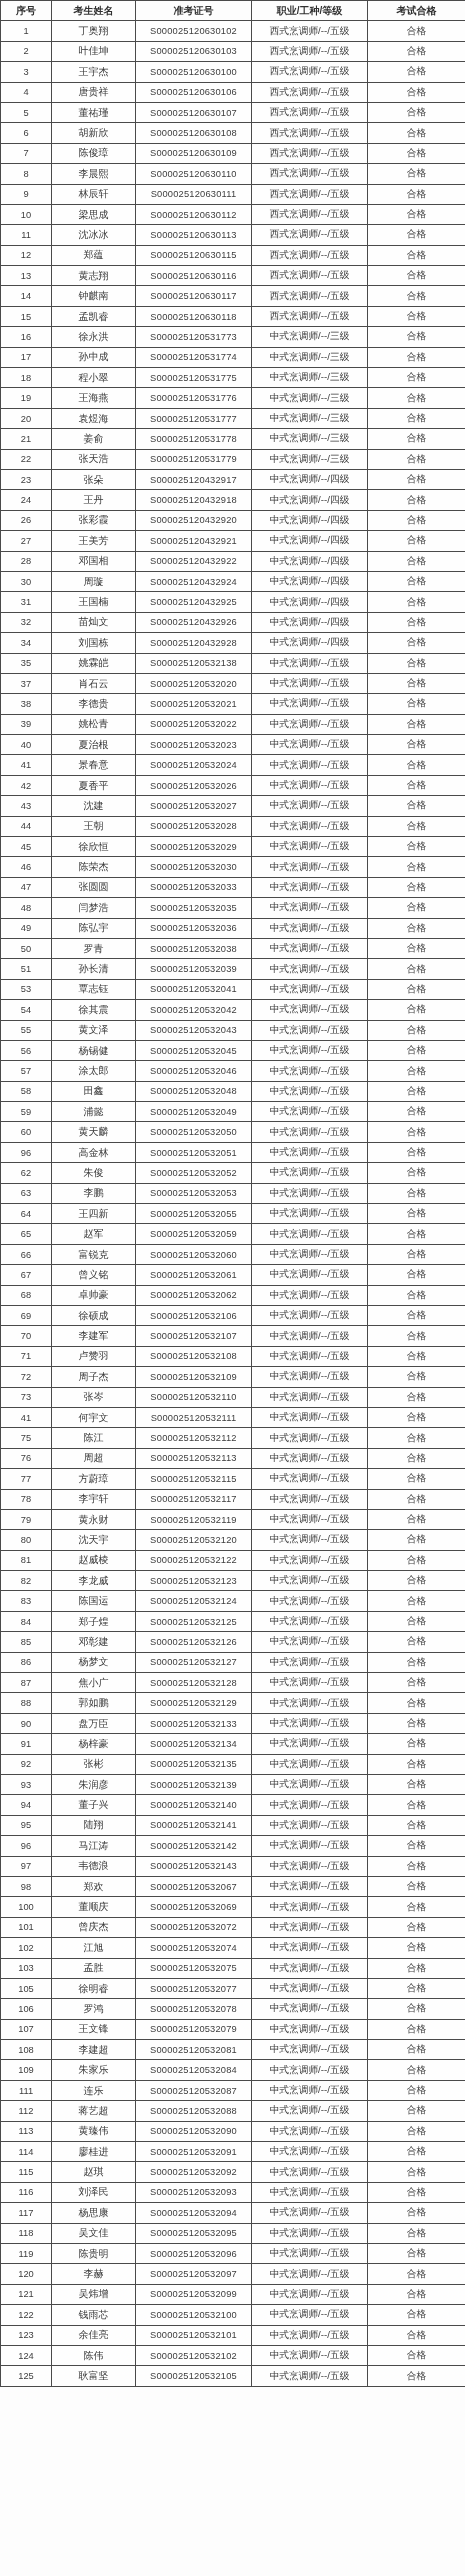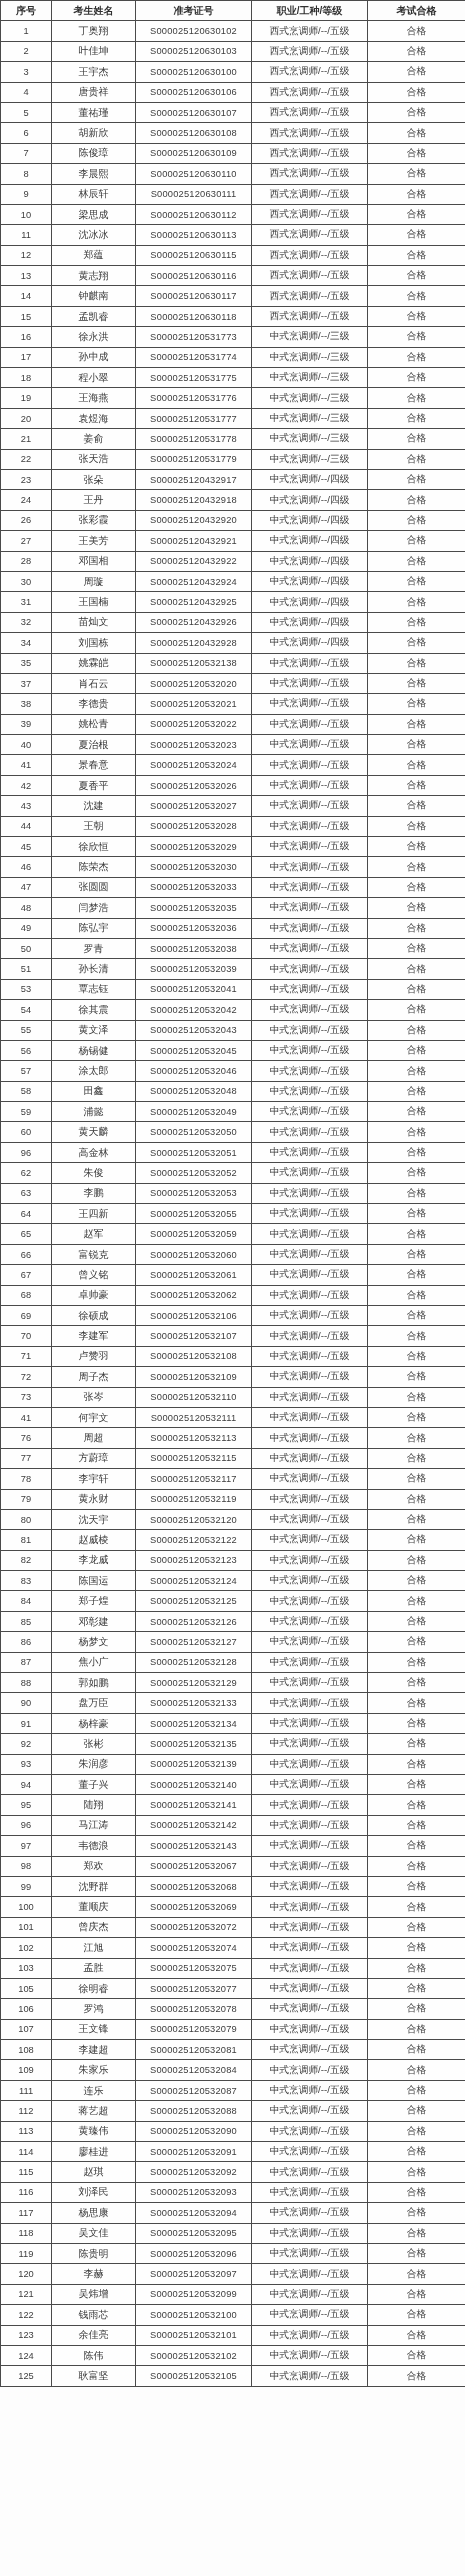--- a/index.html
+++ b/index.html
@@ -523,20 +523,27 @@
           <td class="c4">合格</td>
         </tr>
         <tr>
           <td class="c0">41</td>
           <td class="c1">何宇文</td>
           <td class="c2">S000025120532111</td>
           <td class="c3">中式烹调师/--/五级</td>
           <td class="c4">合格</td>
         </tr>
         <tr>
+          <td class="c0">75</td>
+          <td class="c1">陈江</td>
+          <td class="c2">S000025120532112</td>
+          <td class="c3">中式烹调师/--/五级</td>
+          <td class="c4">合格</td>
+        </tr>
+        <tr>
           <td class="c0">76</td>
           <td class="c1">周超</td>
           <td class="c2">S000025120532113</td>
           <td class="c3">中式烹调师/--/五级</td>
           <td class="c4">合格</td>
         </tr>
         <tr>
           <td class="c0">77</td>
           <td class="c1">方蔚璋</td>
           <td class="c2">S000025120532115</td>
@@ -673,27 +680,20 @@
           <td class="c0">97</td>
           <td class="c1">韦德浪</td>
           <td class="c2">S000025120532143</td>
           <td class="c3">中式烹调师/--/五级</td>
           <td class="c4">合格</td>
         </tr>
         <tr>
           <td class="c0">98</td>
           <td class="c1">郑欢</td>
           <td class="c2">S000025120532067</td>
-          <td class="c3">中式烹调师/--/五级</td>
-          <td class="c4">合格</td>
-        </tr>
-        <tr>
-          <td class="c0">99</td>
-          <td class="c1">沈野群</td>
-          <td class="c2">S000025120532068</td>
           <td class="c3">中式烹调师/--/五级</td>
           <td class="c4">合格</td>
         </tr>
         <tr>
           <td class="c0">100</td>
           <td class="c1">董顺庆</td>
           <td class="c2">S000025120532069</td>
           <td class="c3">中式烹调师/--/五级</td>
           <td class="c4">合格</td>
         </tr>

